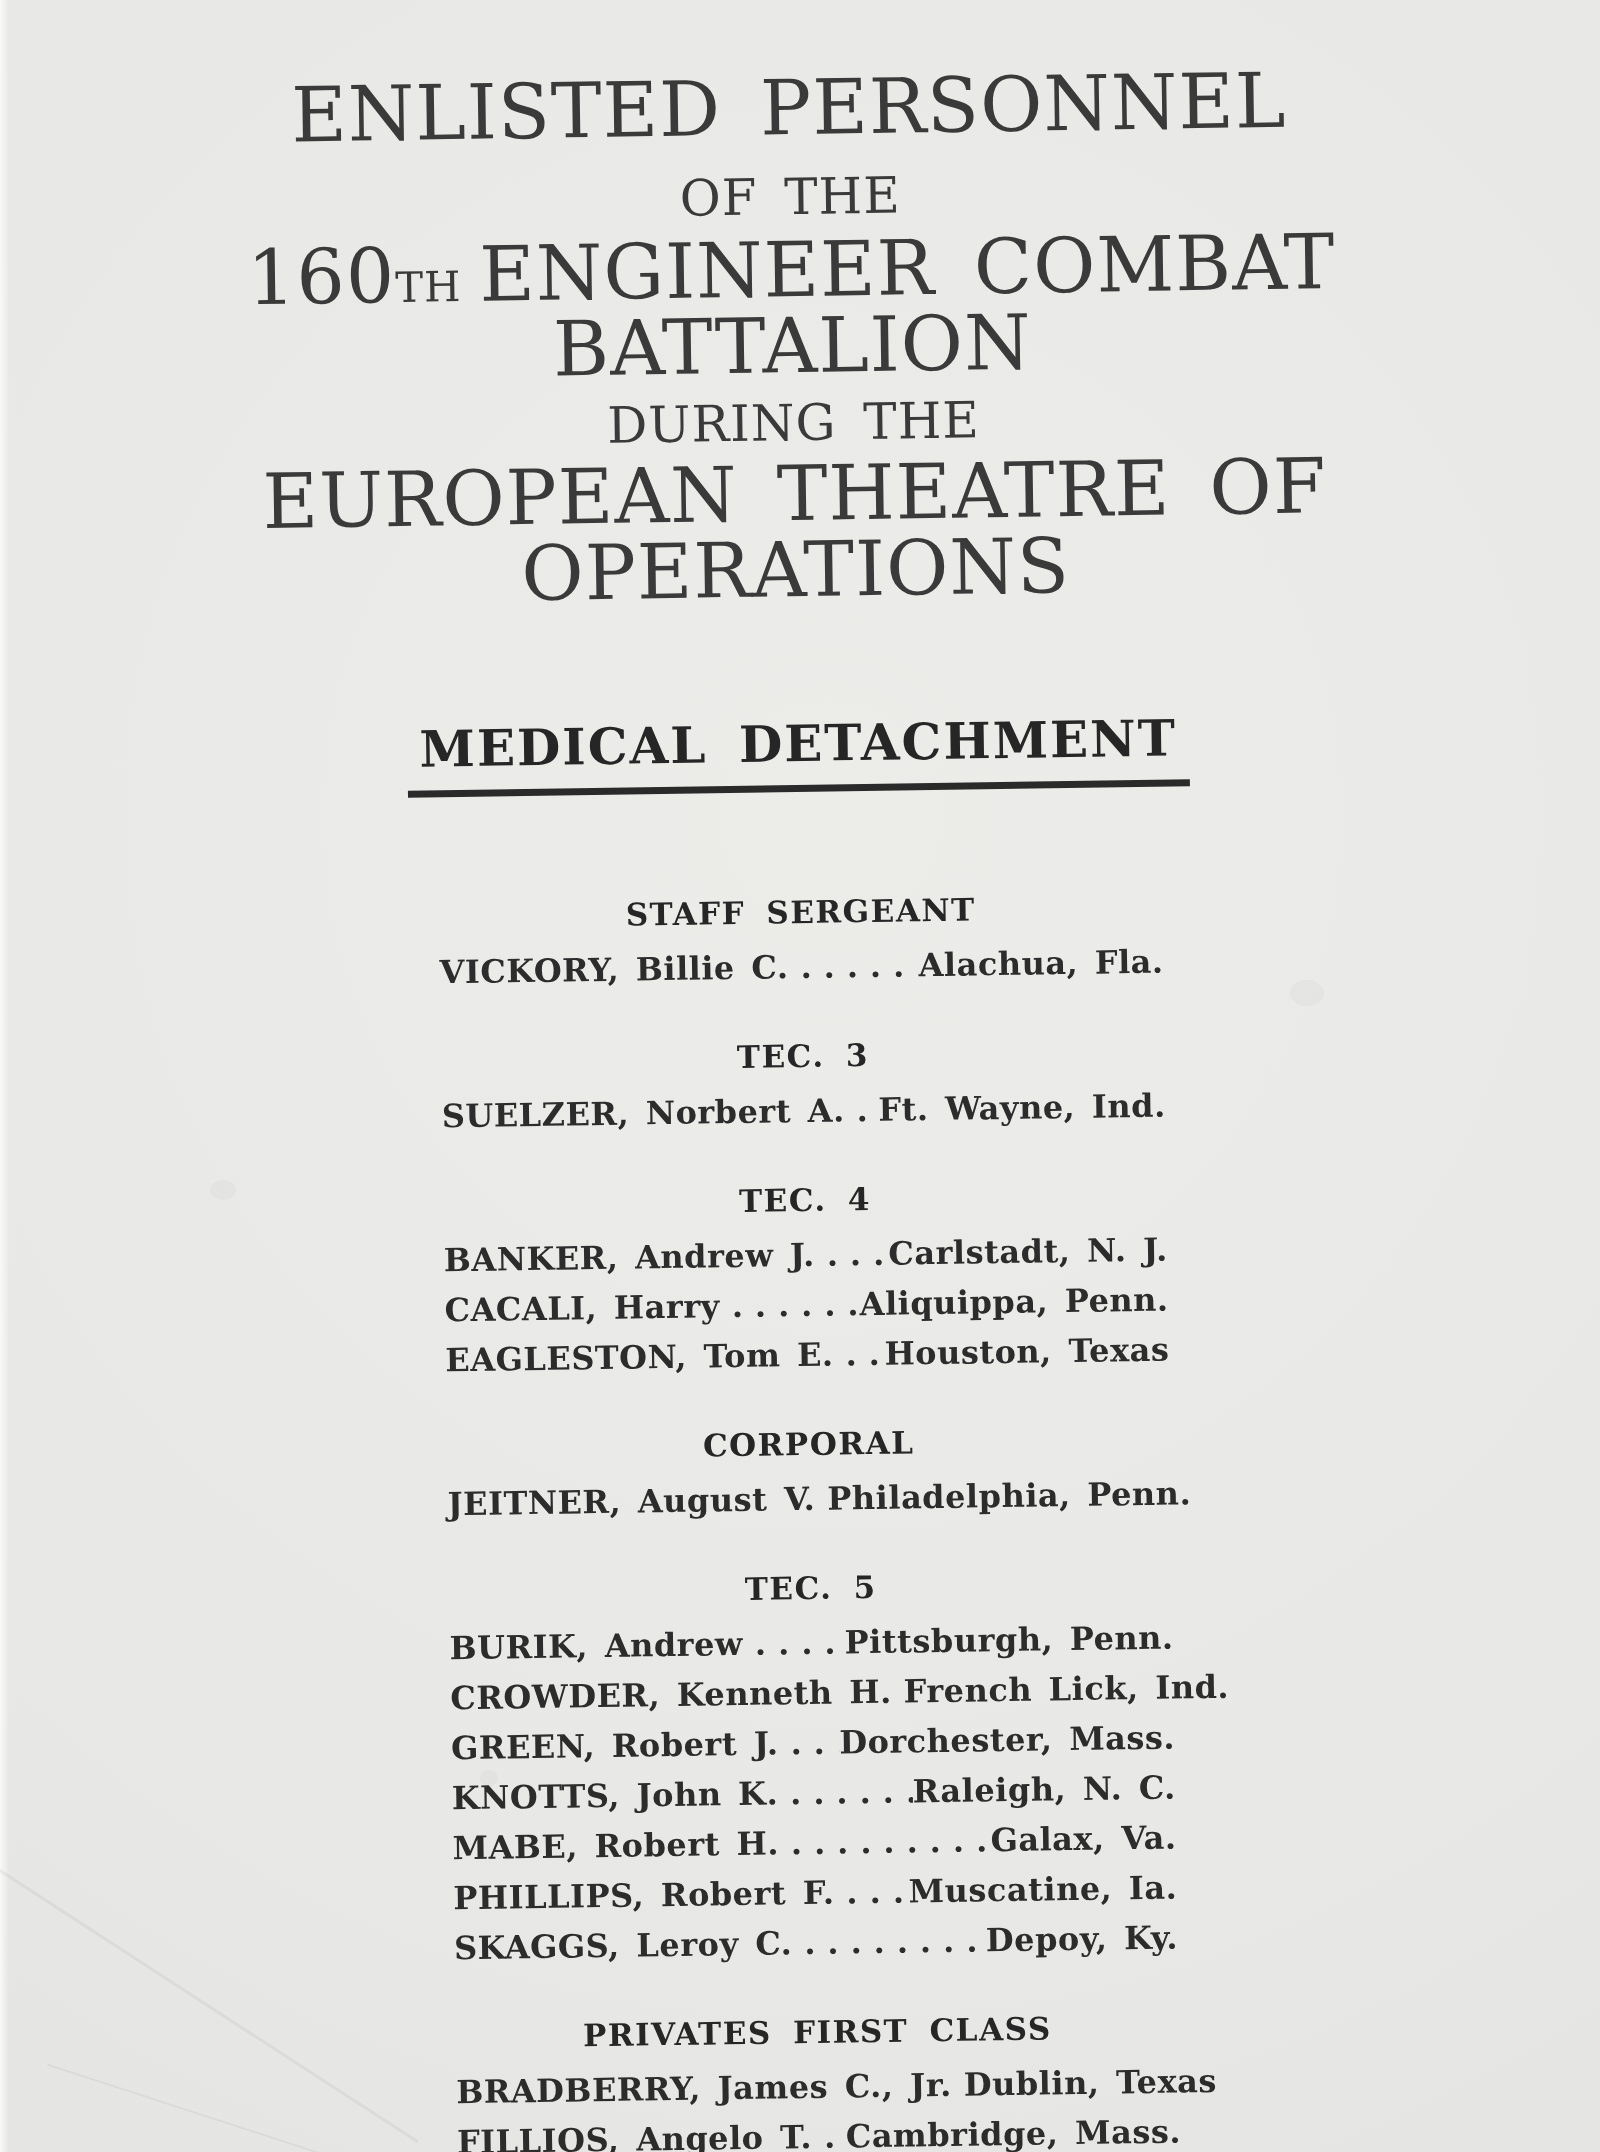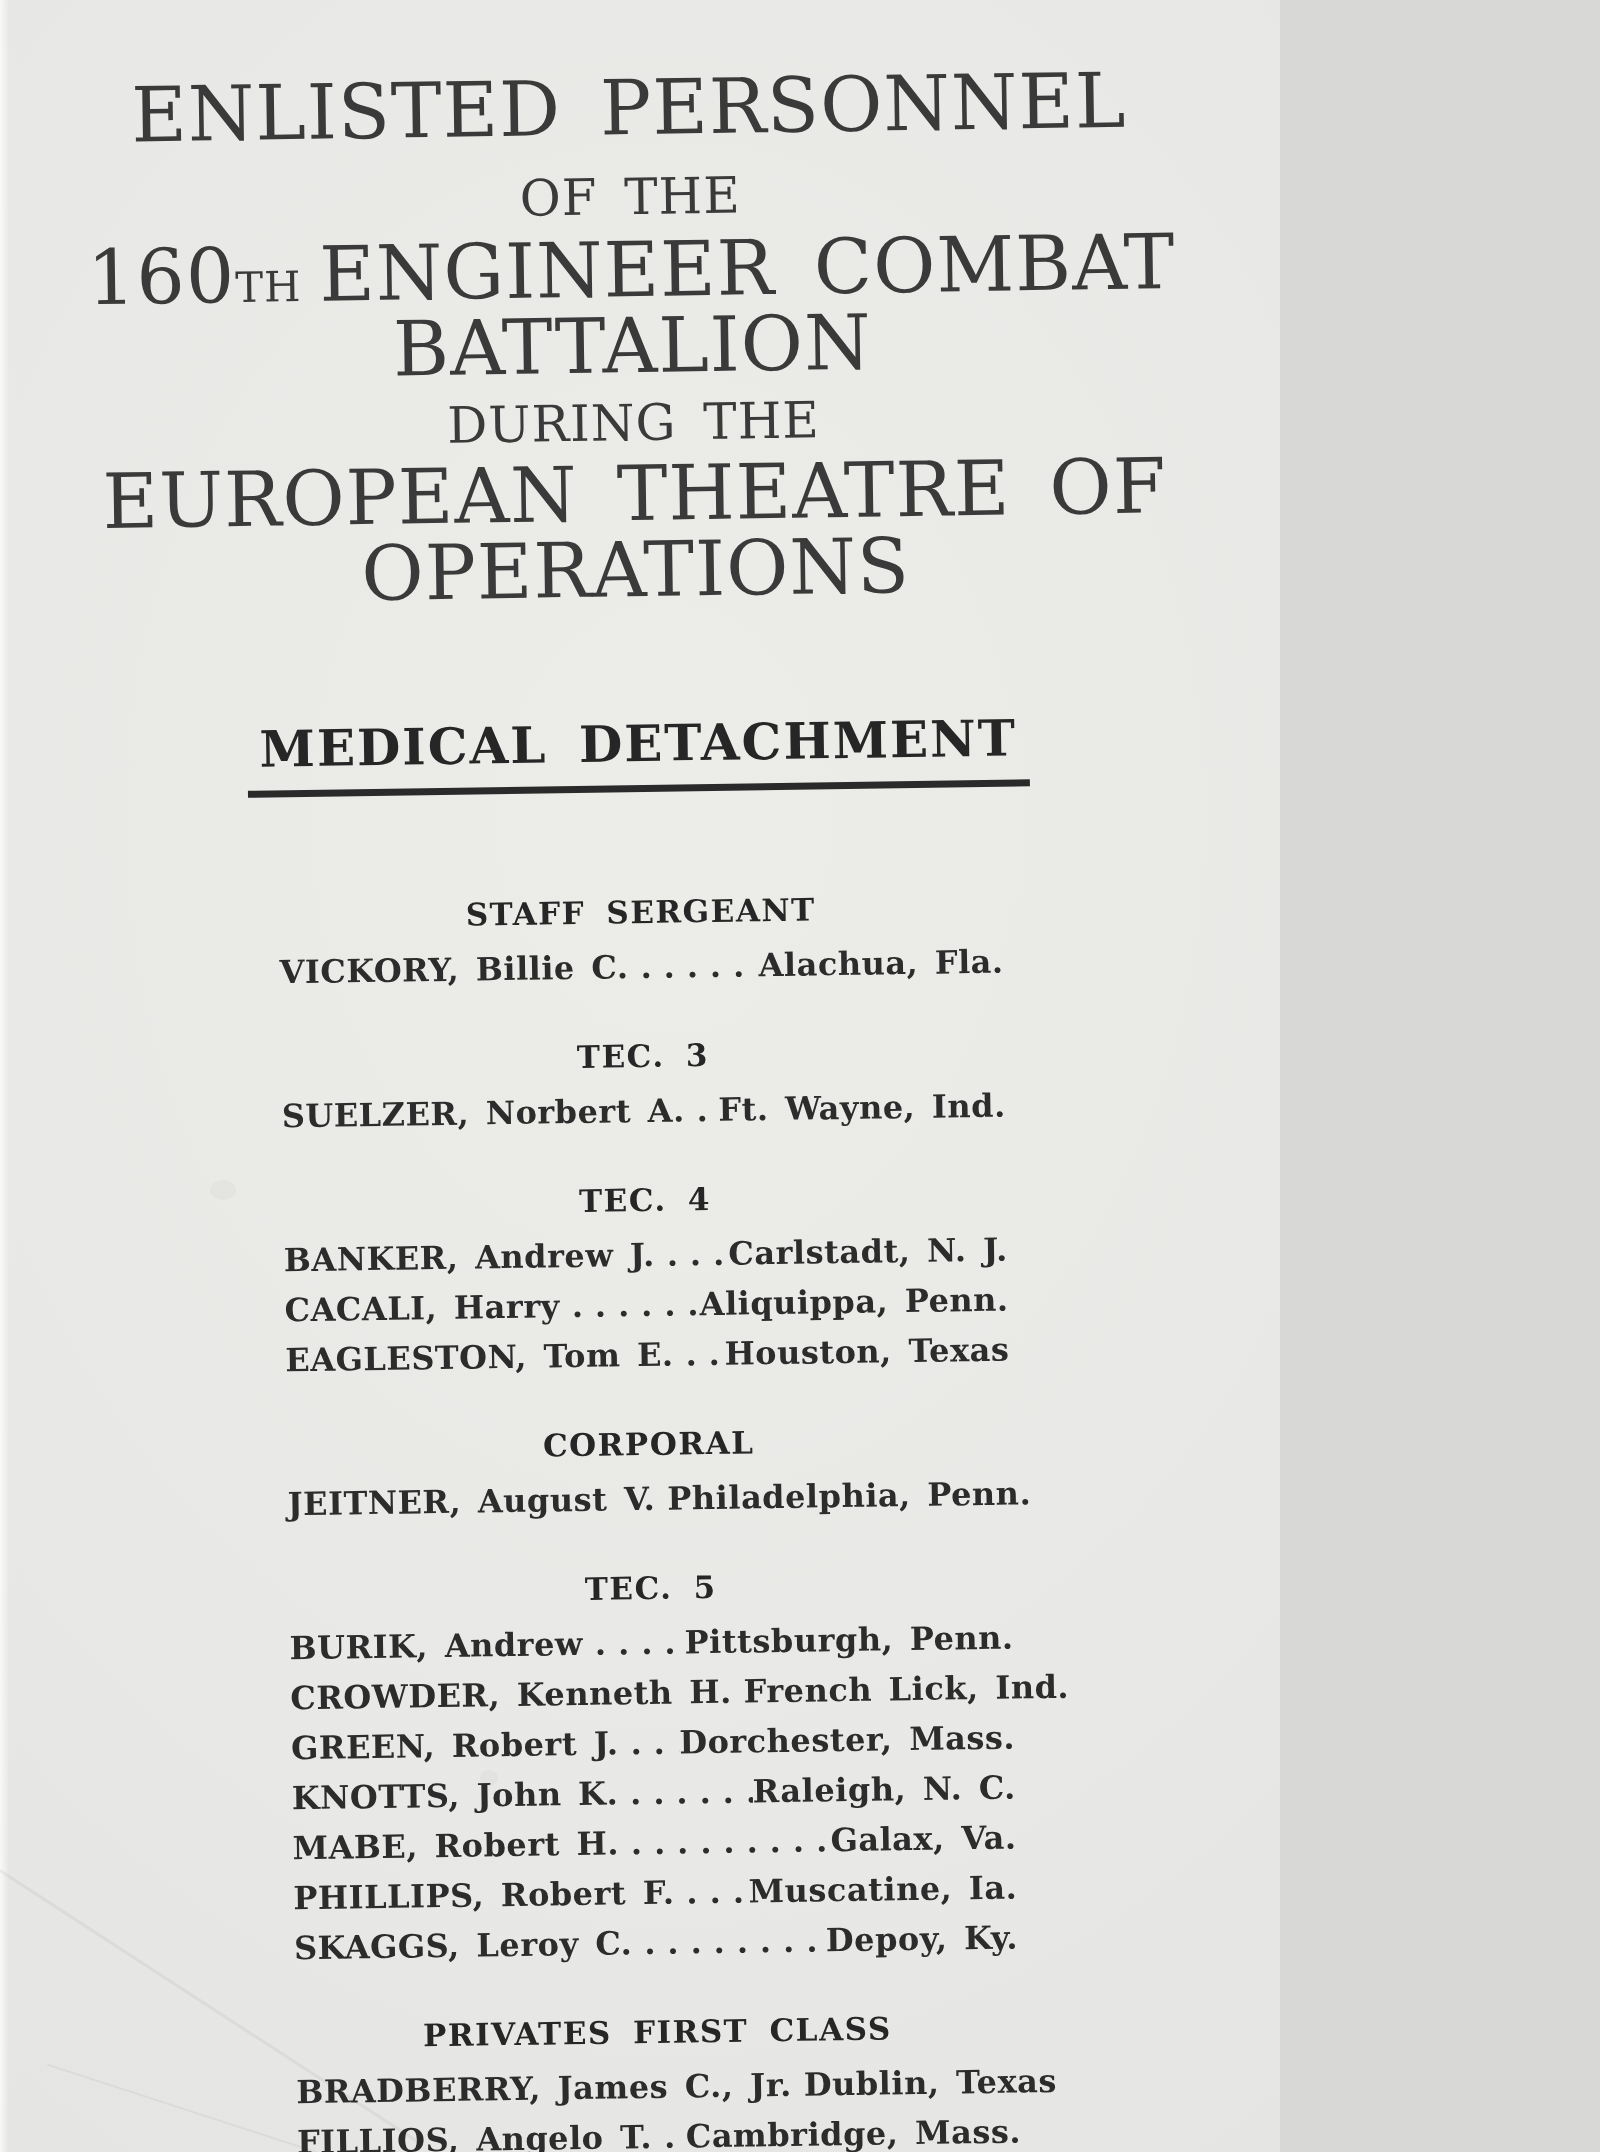--- a/index.html
+++ b/index.html
@@ -3,21 +3,21 @@
 <meta charset="utf-8">
 <style>
   html,body{margin:0;padding:0;}
   body{
     width:1600px;height:2152px;
     background:#d8d8d6;
     font-family:"DejaVu Serif","Liberation Serif",serif;
     overflow:hidden;
   }
   .paper{
-    position:relative;width:1280px;height:2152px;overflow:hidden;
+    position:relative;width:1600px;height:2152px;overflow:hidden;
     background:radial-gradient(ellipse 120% 90% at 52% 38%, #ecece9 0%, #e8e8e6 55%, #e2e2e0 100%);
   }
   .paper::before{
     content:"";position:absolute;left:0;top:0;bottom:0;width:9px;
     background:linear-gradient(90deg,rgba(255,255,255,.75),rgba(255,255,255,0));
     pointer-events:none;
   }
   .crease{position:absolute;background:rgba(80,80,80,.07);pointer-events:none;}
   .crease.c1{left:-60px;bottom:150px;width:520px;height:3px;transform:rotate(33deg);}
   .crease.c2{left:40px;bottom:40px;width:300px;height:2px;transform:rotate(18deg);}

